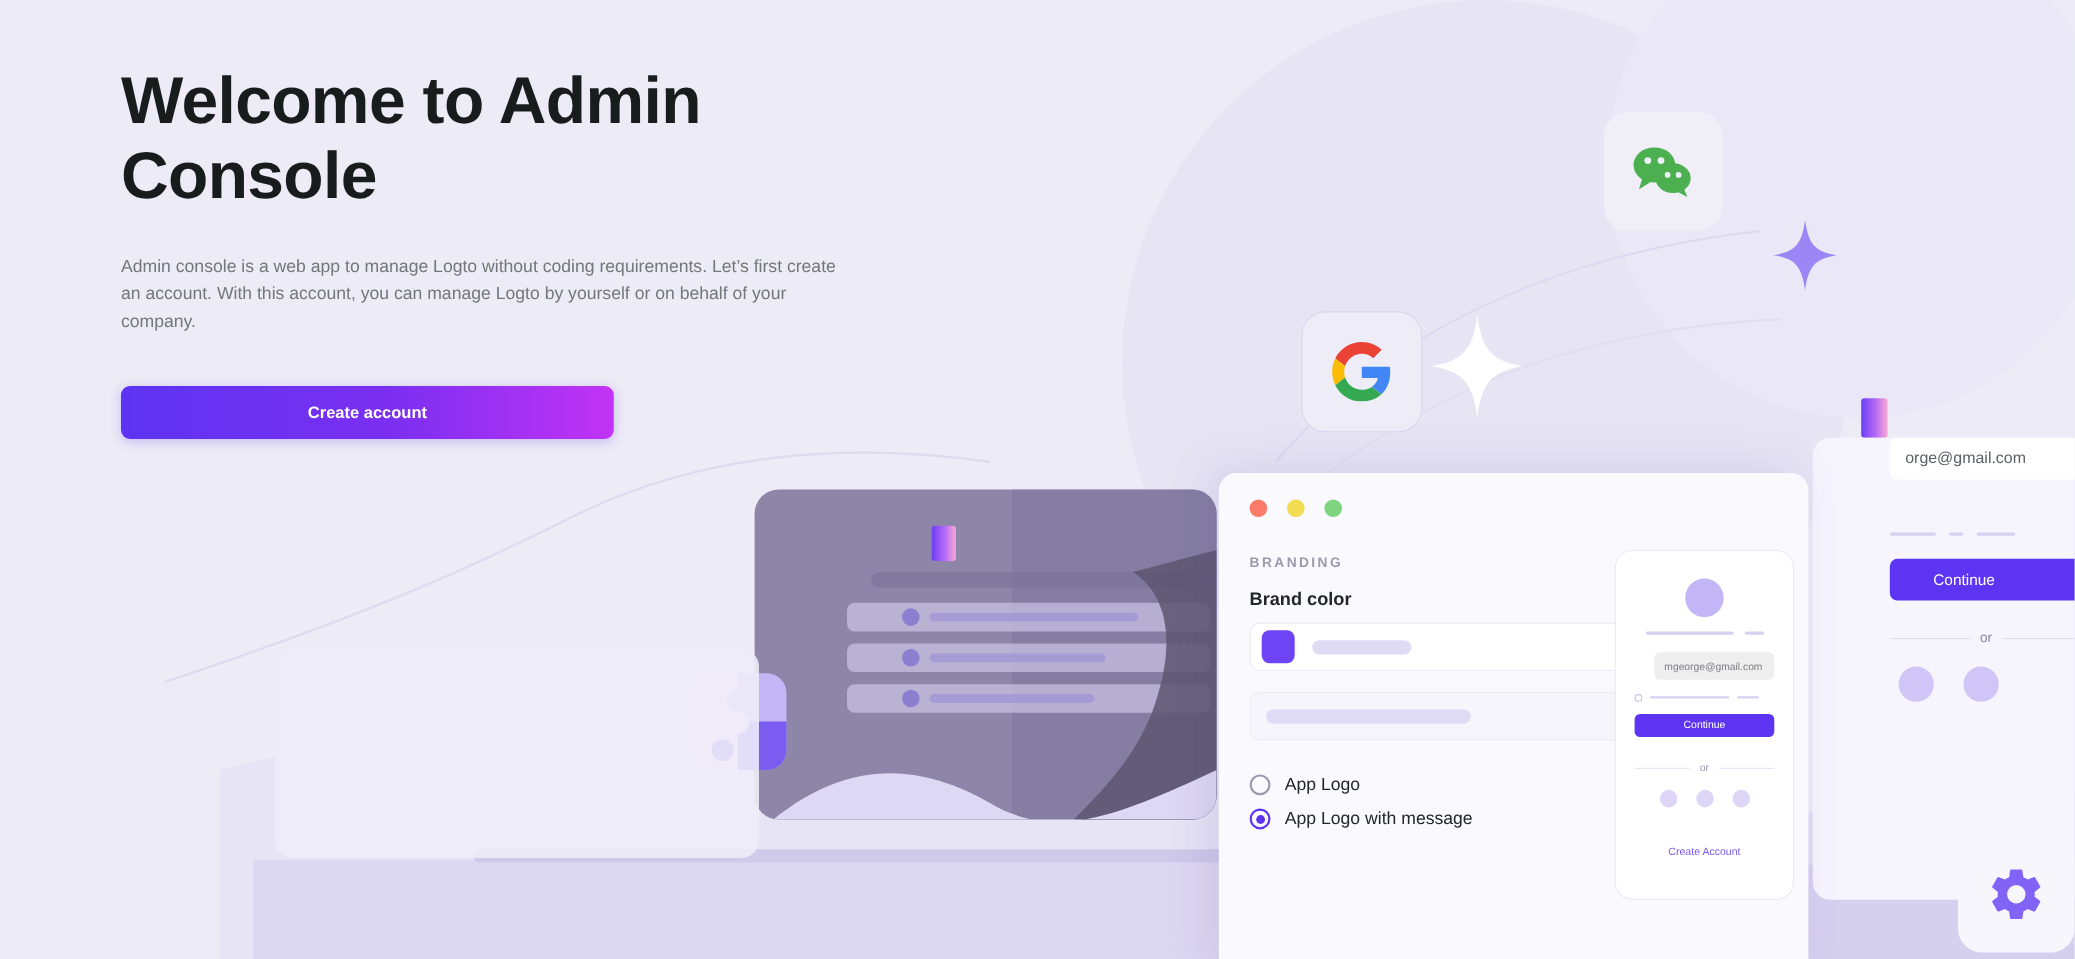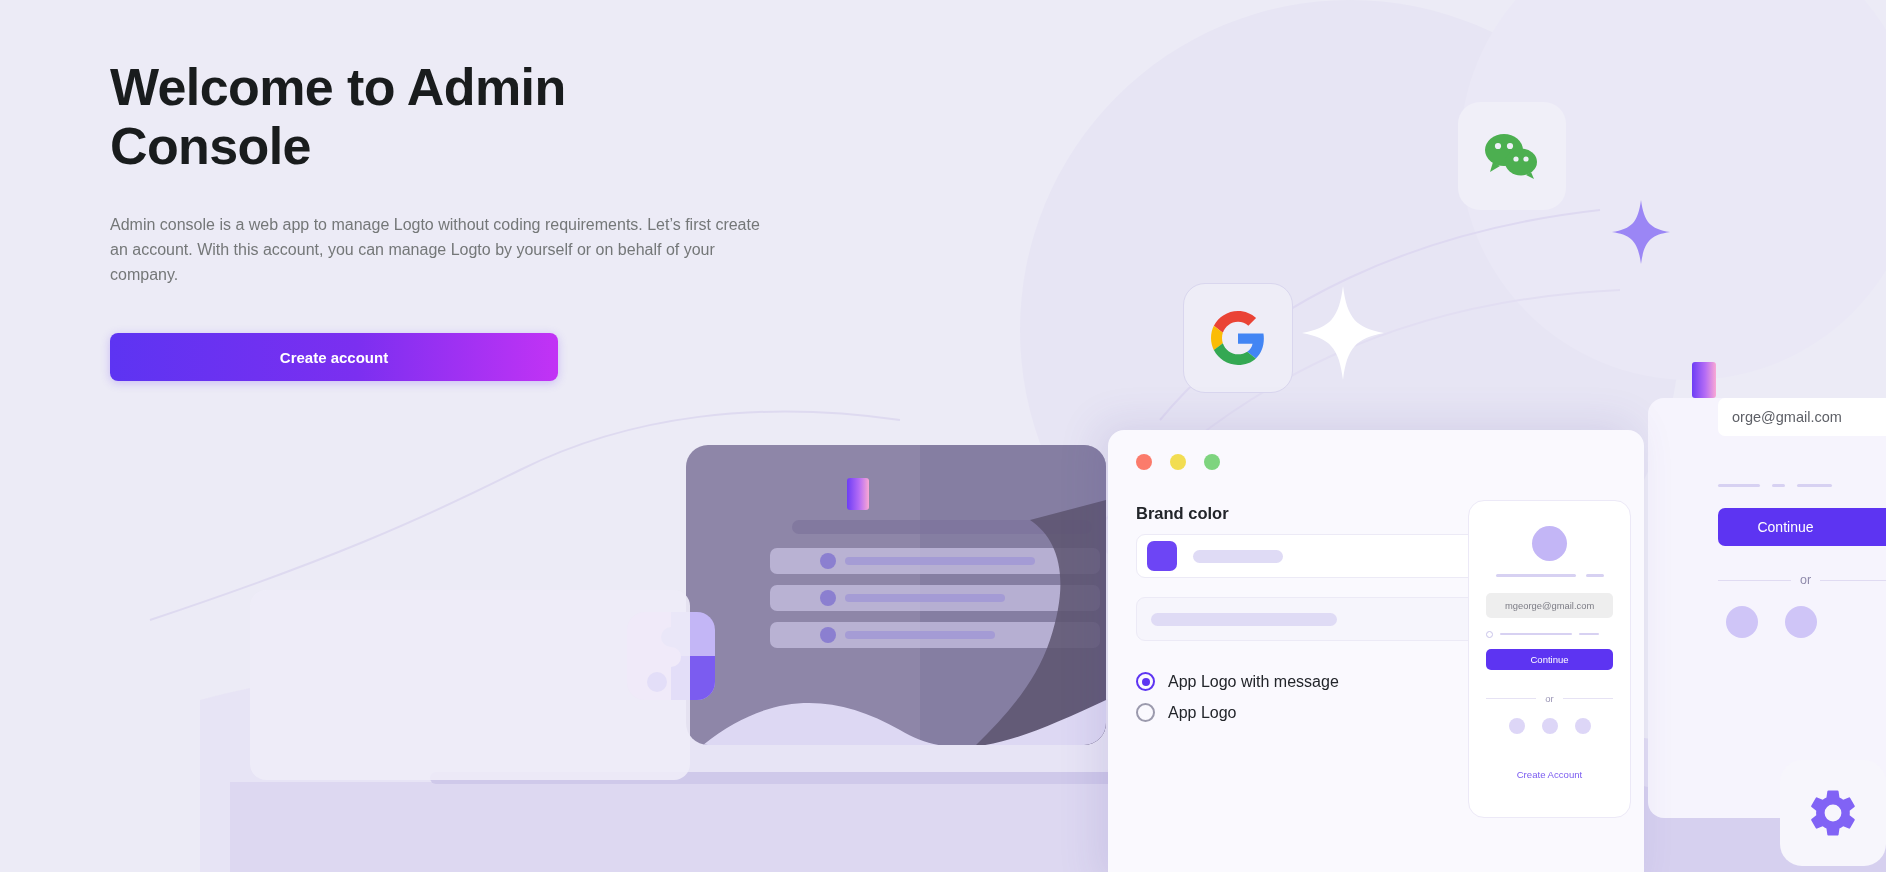--- a/index.html
+++ b/index.html
@@ -15,21 +15,21 @@
   .bg svg { position: absolute; top: 0; left: 0; }
 
   
   .hero {
     position: absolute;
     left: 110px; top: 58px;
     width: 700px;
     z-index: 40;
   }
   .hero-title {
-    font-size: 52px;
+    font-size: 60px;
     line-height: 1.13;
     font-weight: 700;
     color: #191c1d;
     letter-spacing: -0.6px;
     max-width: 600px;
   }
   .hero-desc {
     margin-top: 36px;
     font-size: 16px;
     line-height: 1.58;
@@ -192,23 +192,24 @@
   .pv-lines { display: flex; justify-content: center; gap: 10px; margin-top: 13px; }
   .pv-line { height: 2.5px; background: #d7d1f2; border-radius: 2px; }
   .pv-line.long { width: 80px; }
   .pv-line.short { width: 18px; }
   .pv-input {
     margin-top: 16px;
     height: 25px;
     background: #eeeeee;
     border-radius: 5px;
     display: flex; align-items: center;
-    padding-left: 19px;
+    padding-left: 9px;
     font-size: 9.4px;
     color: #7d7d86;
+    margin-left: 18px;
   }
   .pv-row2 { display: flex; align-items: center; gap: 7px; margin-top: 13px; }
   .pv-circ { width: 7px; height: 7px; border-radius: 50%; border: 1px solid #c9c3ea; }
   .pv-btn {
     margin-top: 11px;
     height: 21px;
     background: #5d34f2;
     border-radius: 5px;
     color: #fff;
     font-size: 9.5px;
@@ -388,45 +389,46 @@
   </div>
 </div>
 
 <div class="panel">
   <div class="dots">
     <span class="dot r"></span>
     <span class="dot y"></span>
     <span class="dot g"></span>
   </div>
 
+  <div class="sec-label">BRANDING</div>
 
   <div class="field-label">Brand color</div>
   <div class="field-box">
     <span class="swatch" style="background:#6d45f5"></span>
     <span class="skeleton sk-color"></span>
   </div>
 
   <div class="gap"></div>
 
   <div class="field-box alt">
     <span class="skeleton sk-toggle"></span>
     <span class="toggle">
         <span class="knob"></span>
       </span>
   </div>
 
   <div class="gap"></div>
 
   <div class="radio-row">
+    <span class="radio"></span>
+    <span class="radio-label">App Logo</span>
+  </div>
+  <div class="radio-row">
     <span class="radio on"></span>
     <span class="radio-label">App Logo with message</span>
-  </div>
-  <div class="radio-row">
-    <span class="radio"></span>
-    <span class="radio-label">App Logo</span>
   </div>
 </div>
 
 <div class="preview preview-front">
   <div class="pv-avatar"></div>
   <div class="pv-lines">
     <span class="pv-line long"></span>
       <span class="pv-line short"></span>
   </div>
   <div class="pv-input">mgeorge@gmail.com</div>

